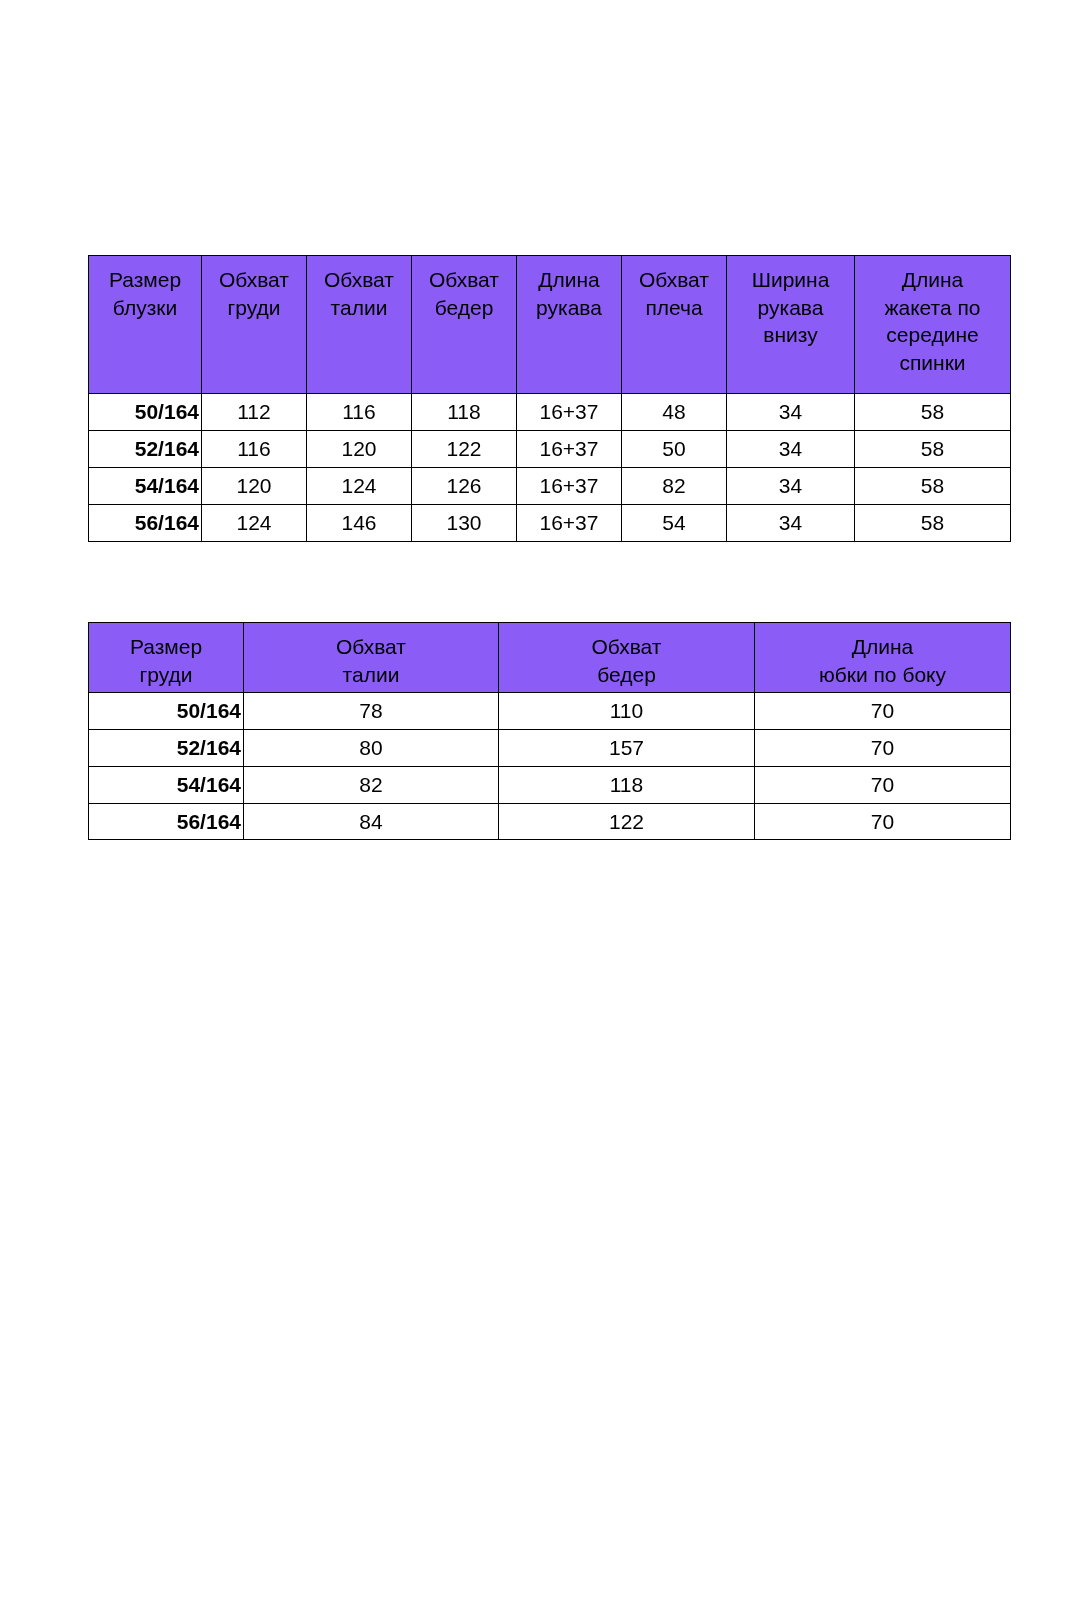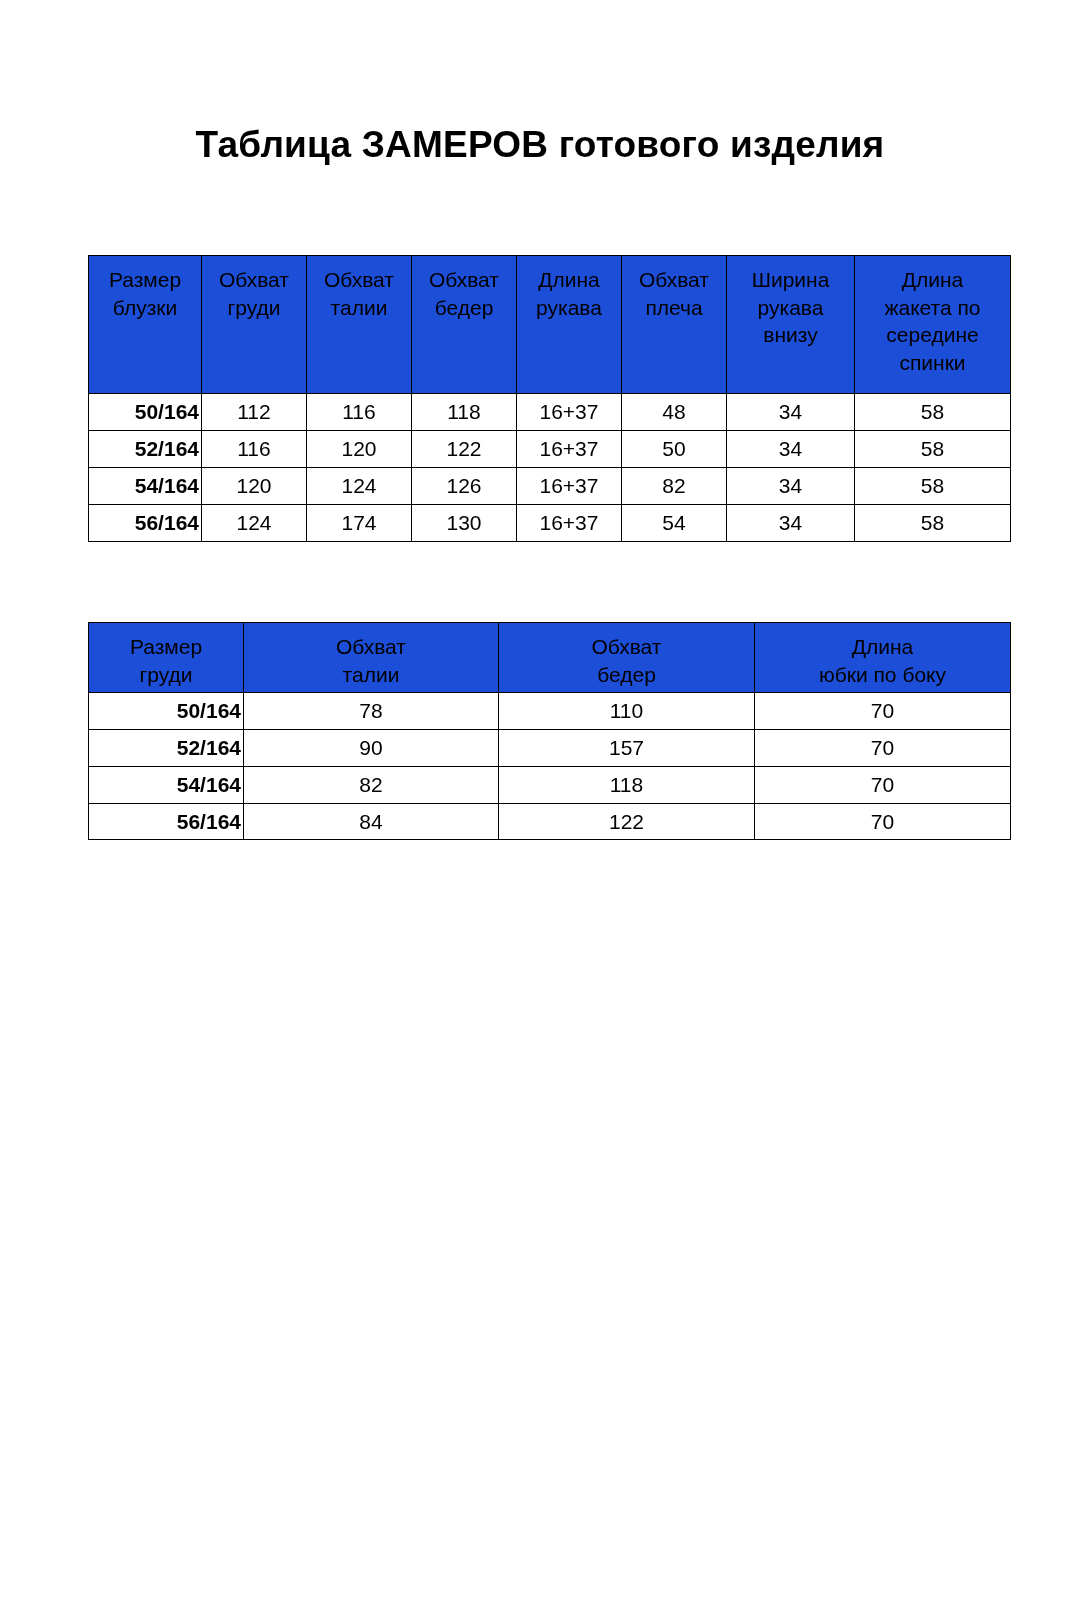--- a/index.html
+++ b/index.html
@@ -44,21 +44,21 @@
     border: 1px solid #000;
     font-weight: normal;
     font-size: 21px;
     line-height: 1.32;
     text-align: center;
     vertical-align: middle;
     padding: 4px 2px;
     box-sizing: border-box;
   }
   table.measure-table thead th {
-    background: #1d4ed8;
+    background: #8b5cf6;
     vertical-align: top;
     padding-top: 10px;
   }
   table.measure-table tbody td.size-cell {
     font-weight: bold;
     background: #ffffff;
     text-align: right;
   }
   
   #table-blouse {
@@ -78,21 +78,20 @@
   #table-skirt thead th { height: 68px; }
   #table-skirt tbody td { height: 35px; }
 
   .hdr-line { display: block; }
 </style>
 </head>
 <body>
 
 <div class="page">
 
-  <h1 class="doc-title">Таблица ЗАМЕРОВ готового изделия</h1>
 
   <table class="measure-table" id="table-blouse">
     <colgroup>
       <col style="width:113px">
       <col style="width:105px">
       <col style="width:105px">
       <col style="width:105px">
       <col style="width:105px">
       <col style="width:105px">
       <col style="width:128px">
@@ -164,21 +163,21 @@
           <td>124</td>
           <td>126</td>
           <td>16+37</td>
           <td>82</td>
           <td>34</td>
           <td>58</td>
         </tr>
         <tr>
           <td class="size-cell">56/164</td>
           <td>124</td>
-          <td>174</td>
+          <td>146</td>
           <td>130</td>
           <td>16+37</td>
           <td>54</td>
           <td>34</td>
           <td>58</td>
         </tr>
       </tbody>
   </table>
 
   <table class="measure-table" id="table-skirt">
@@ -210,21 +209,21 @@
     </thead>
     <tbody>
         <tr>
           <td class="size-cell">50/164</td>
           <td>78</td>
           <td>110</td>
           <td>70</td>
         </tr>
         <tr>
           <td class="size-cell">52/164</td>
-          <td>90</td>
+          <td>80</td>
           <td>157</td>
           <td>70</td>
         </tr>
         <tr>
           <td class="size-cell">54/164</td>
           <td>82</td>
           <td>118</td>
           <td>70</td>
         </tr>
         <tr>

